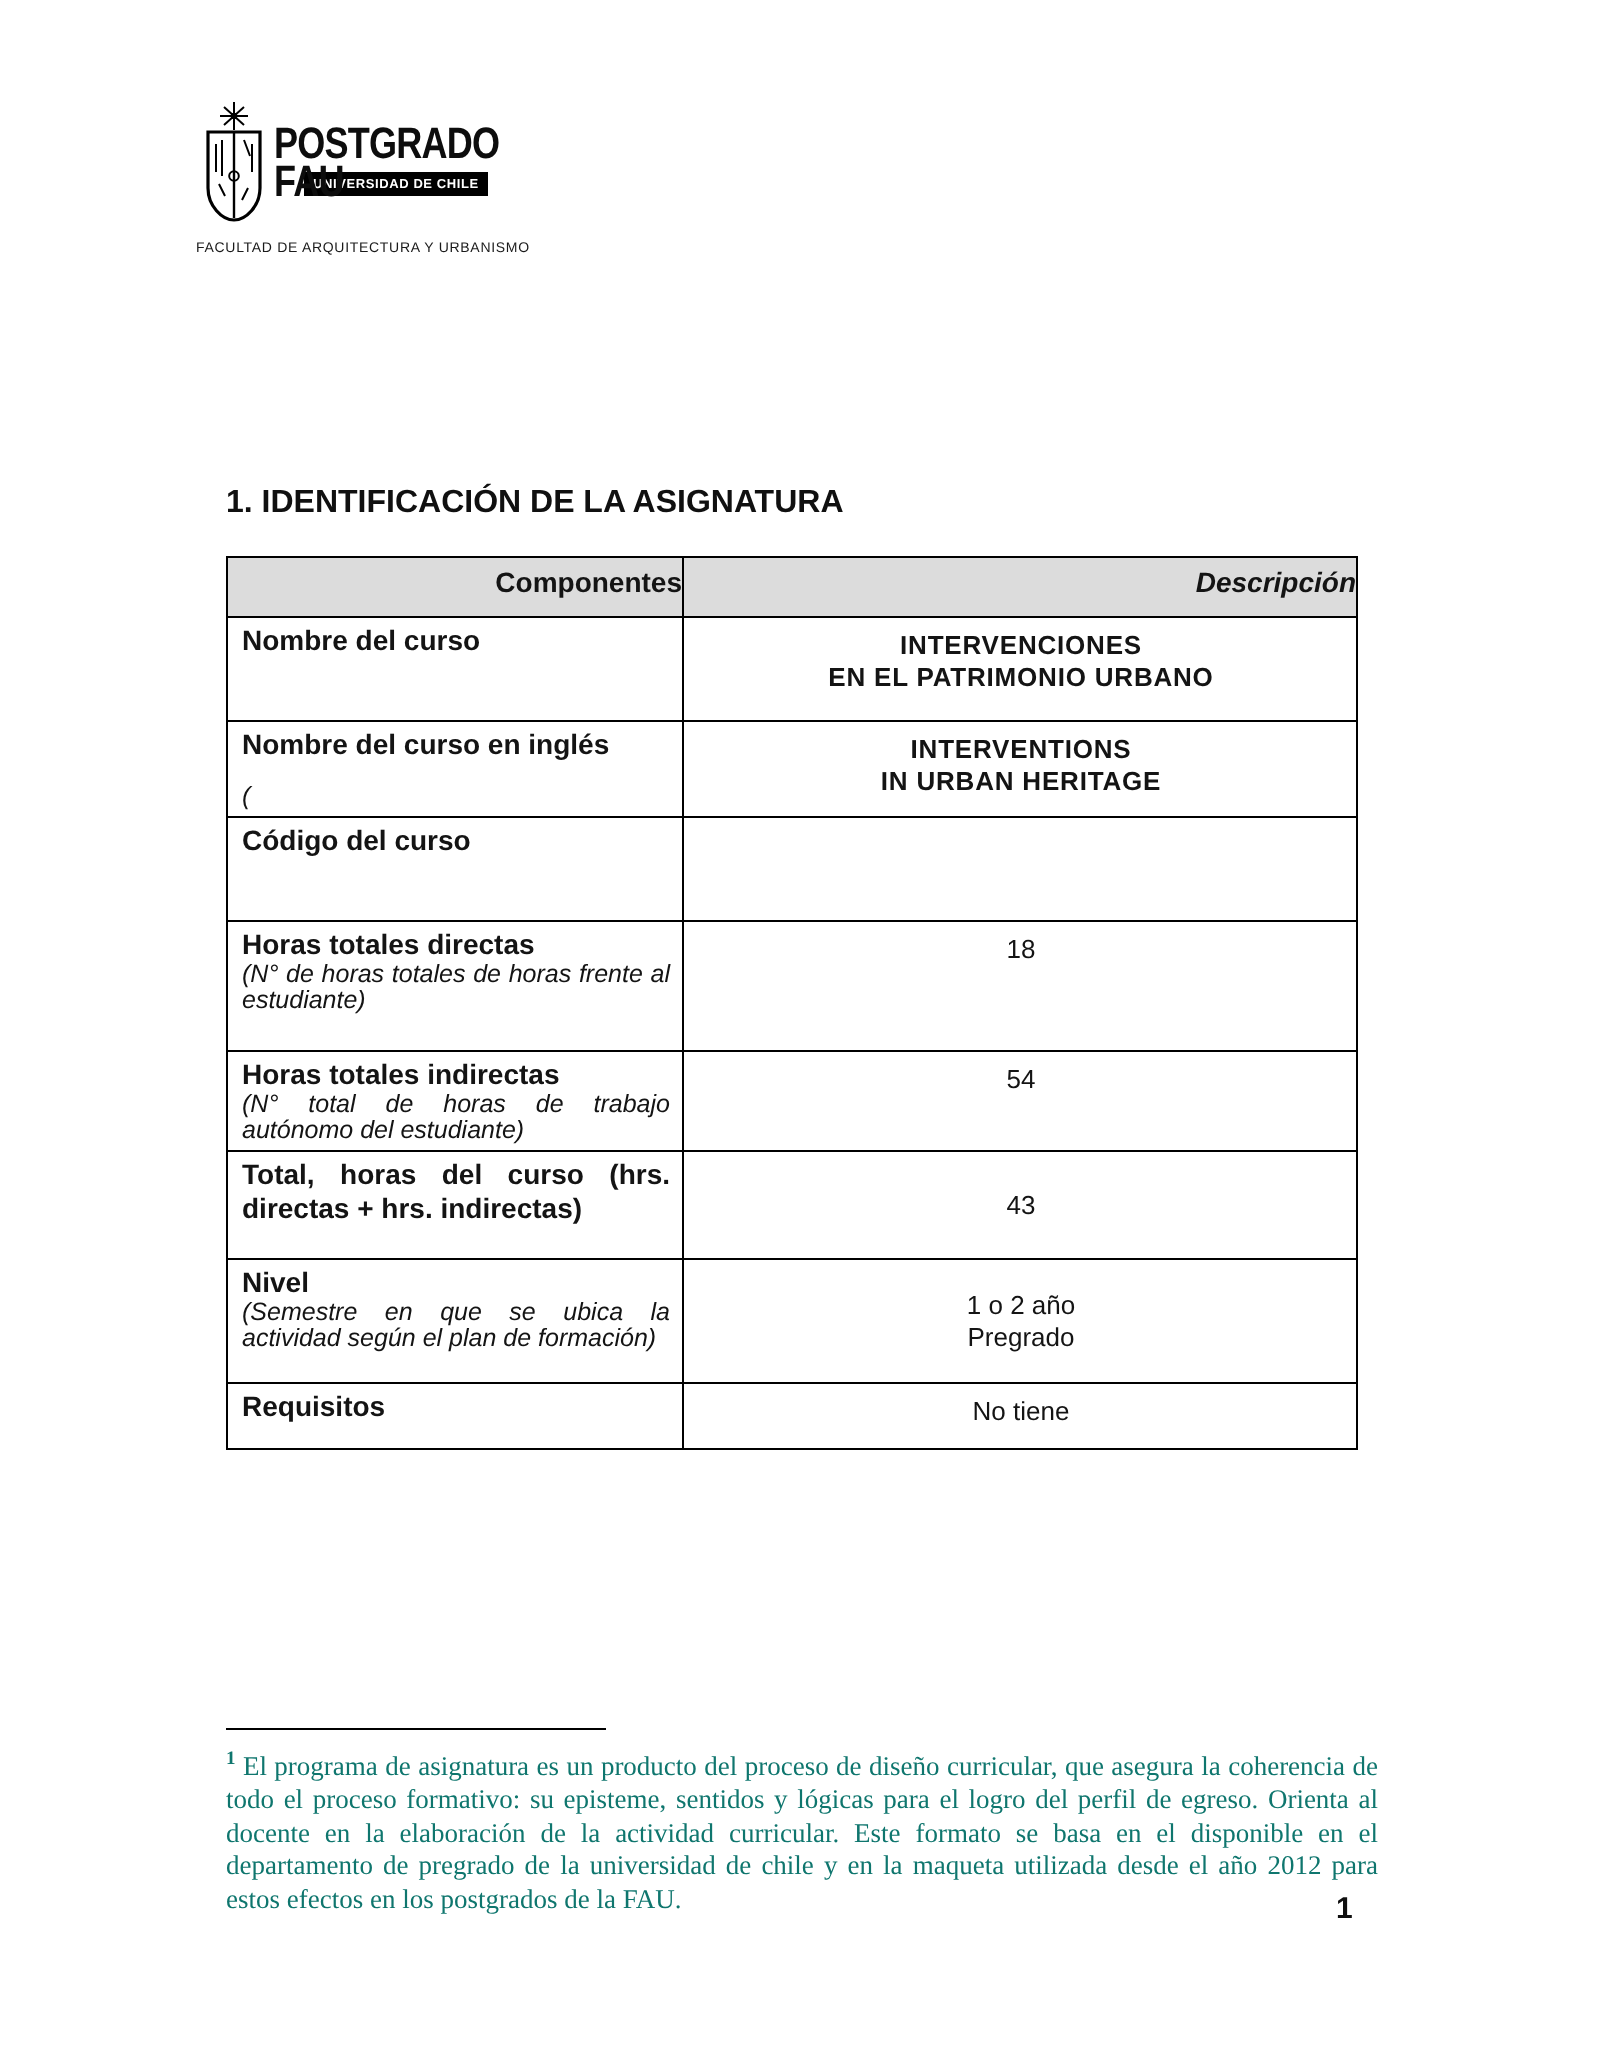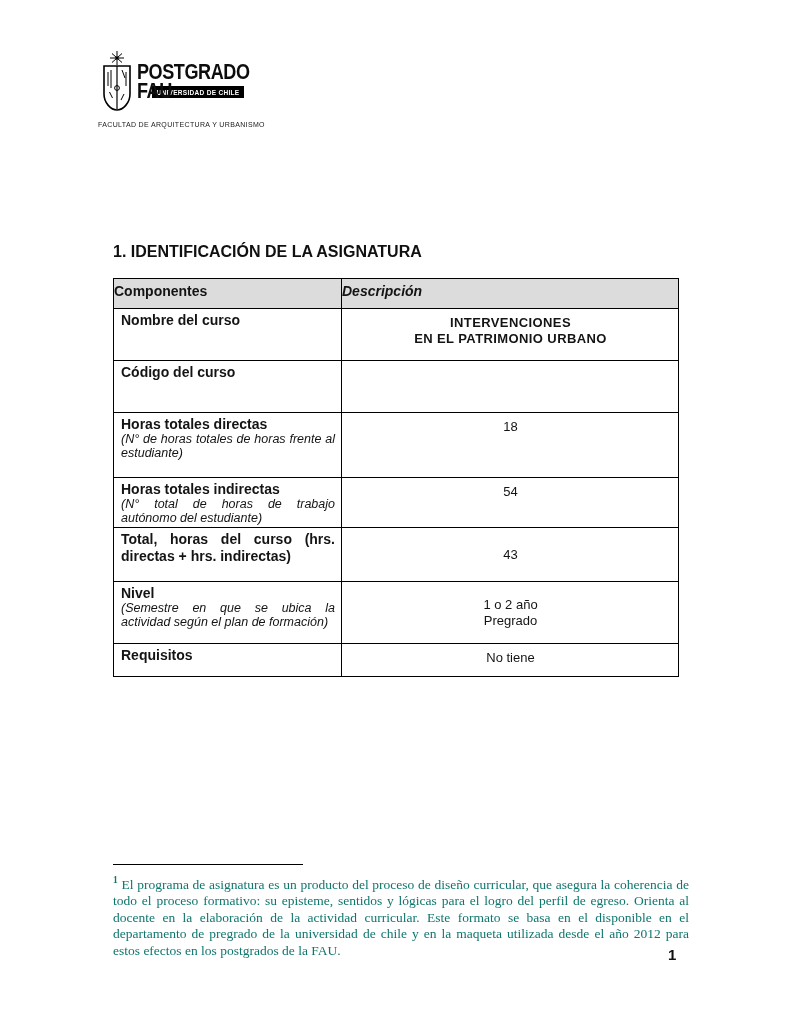--- a/index.html
+++ b/index.html
@@ -25,21 +25,21 @@
                font-size:20px; font-weight:bold; color:#101010; }
   .doc-title sup { font-size:12px; }
   .section-heading { position:absolute; top:243px; left:113px; font-size:16px; font-weight:bold; color:#101010; }
 
   
   table.idtable { position:absolute; left:113px; top:278px; width:565px;
                   border-collapse:collapse; table-layout:fixed; }
   .idtable col.c1 { width:228px; }
   .idtable col.c2 { width:337px; }
   .idtable th, .idtable td { border:1.5px solid #000; vertical-align:top; overflow:hidden; }
-  .idtable th { background:#dcdcdc; font-size:14px; font-weight:bold; text-align:left;
+  .idtable th { background:#dcdcdc; font-size:14px; font-weight:bold; text-align:right;
                 height:30px; padding-top:4px; }
   .idtable th.desc-h { font-style:italic; }
   .idtable td { padding:3px 6px 2px 7px; }
   .lbl { display:block; font-weight:bold; font-size:14px; line-height:17px; text-align:justify; }
   .note { display:block; font-style:italic; font-size:12.5px; line-height:13.5px; text-align:justify; }
   .gap-note { margin-top:11px; }
   .val { text-align:center; font-size:13px; line-height:16px; white-space:pre-line; padding-top:3px; }
   .val.bold { font-weight:bold; letter-spacing:0.4px; font-size:13px; }
   td.v-mid { vertical-align:middle; }
   td.v-mid .val { padding-top:0; }
@@ -107,20 +107,30 @@
     </tr>
     <tr class="h52">
       <td>
             <span class="lbl">Nombre del curso</span>
           </td>
       <td>
             <div class="val bold">INTERVENCIONES
 EN EL PATRIMONIO URBANO</div>
           </td>
     </tr>
+    <tr class="h46">
+      <td>
+        <span class="lbl">Nombre del curso en inglés</span>
+        <span class="note gap-note">(</span>
+      </td>
+      <td>
+            <div class="val bold">INTERVENTIONS
+IN URBAN HERITAGE</div>
+          </td>
+    </tr>
     <tr class="h52">
       <td>
             <span class="lbl">Código del curso</span>
           </td>
       <td>
             <div class="val"></div>
           </td>
     </tr>
     <tr class="h61">
       <td>

